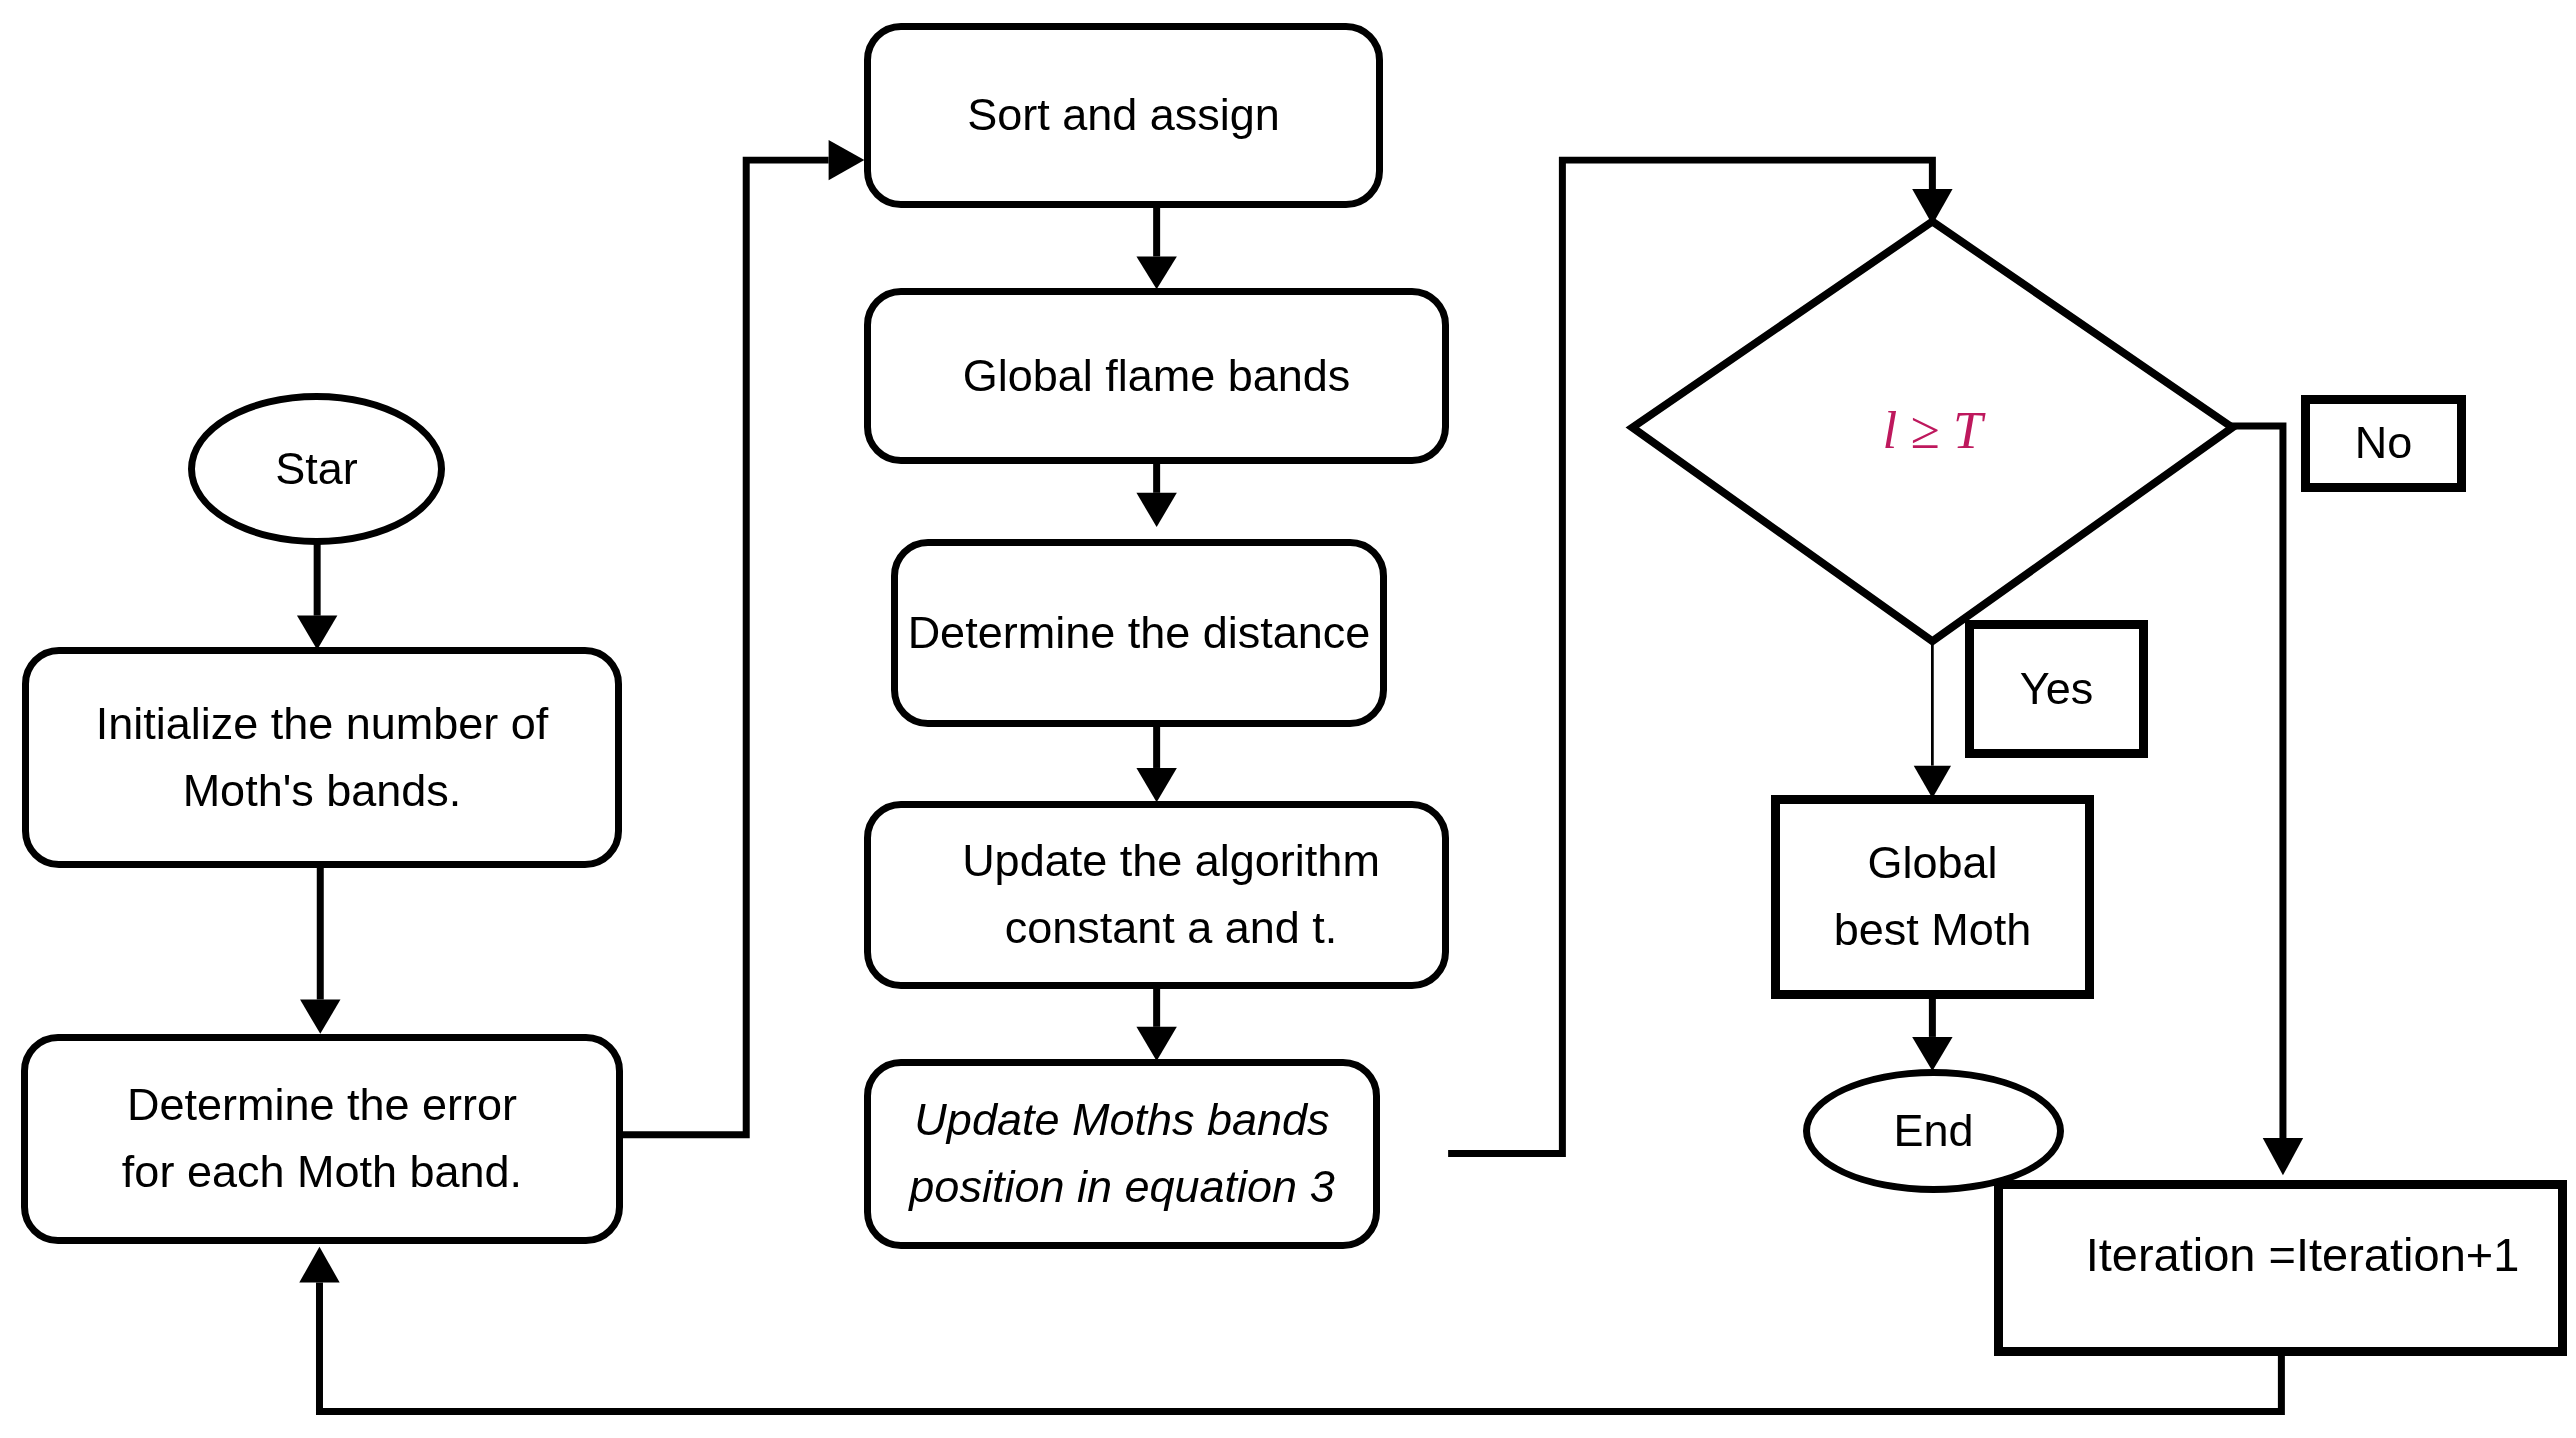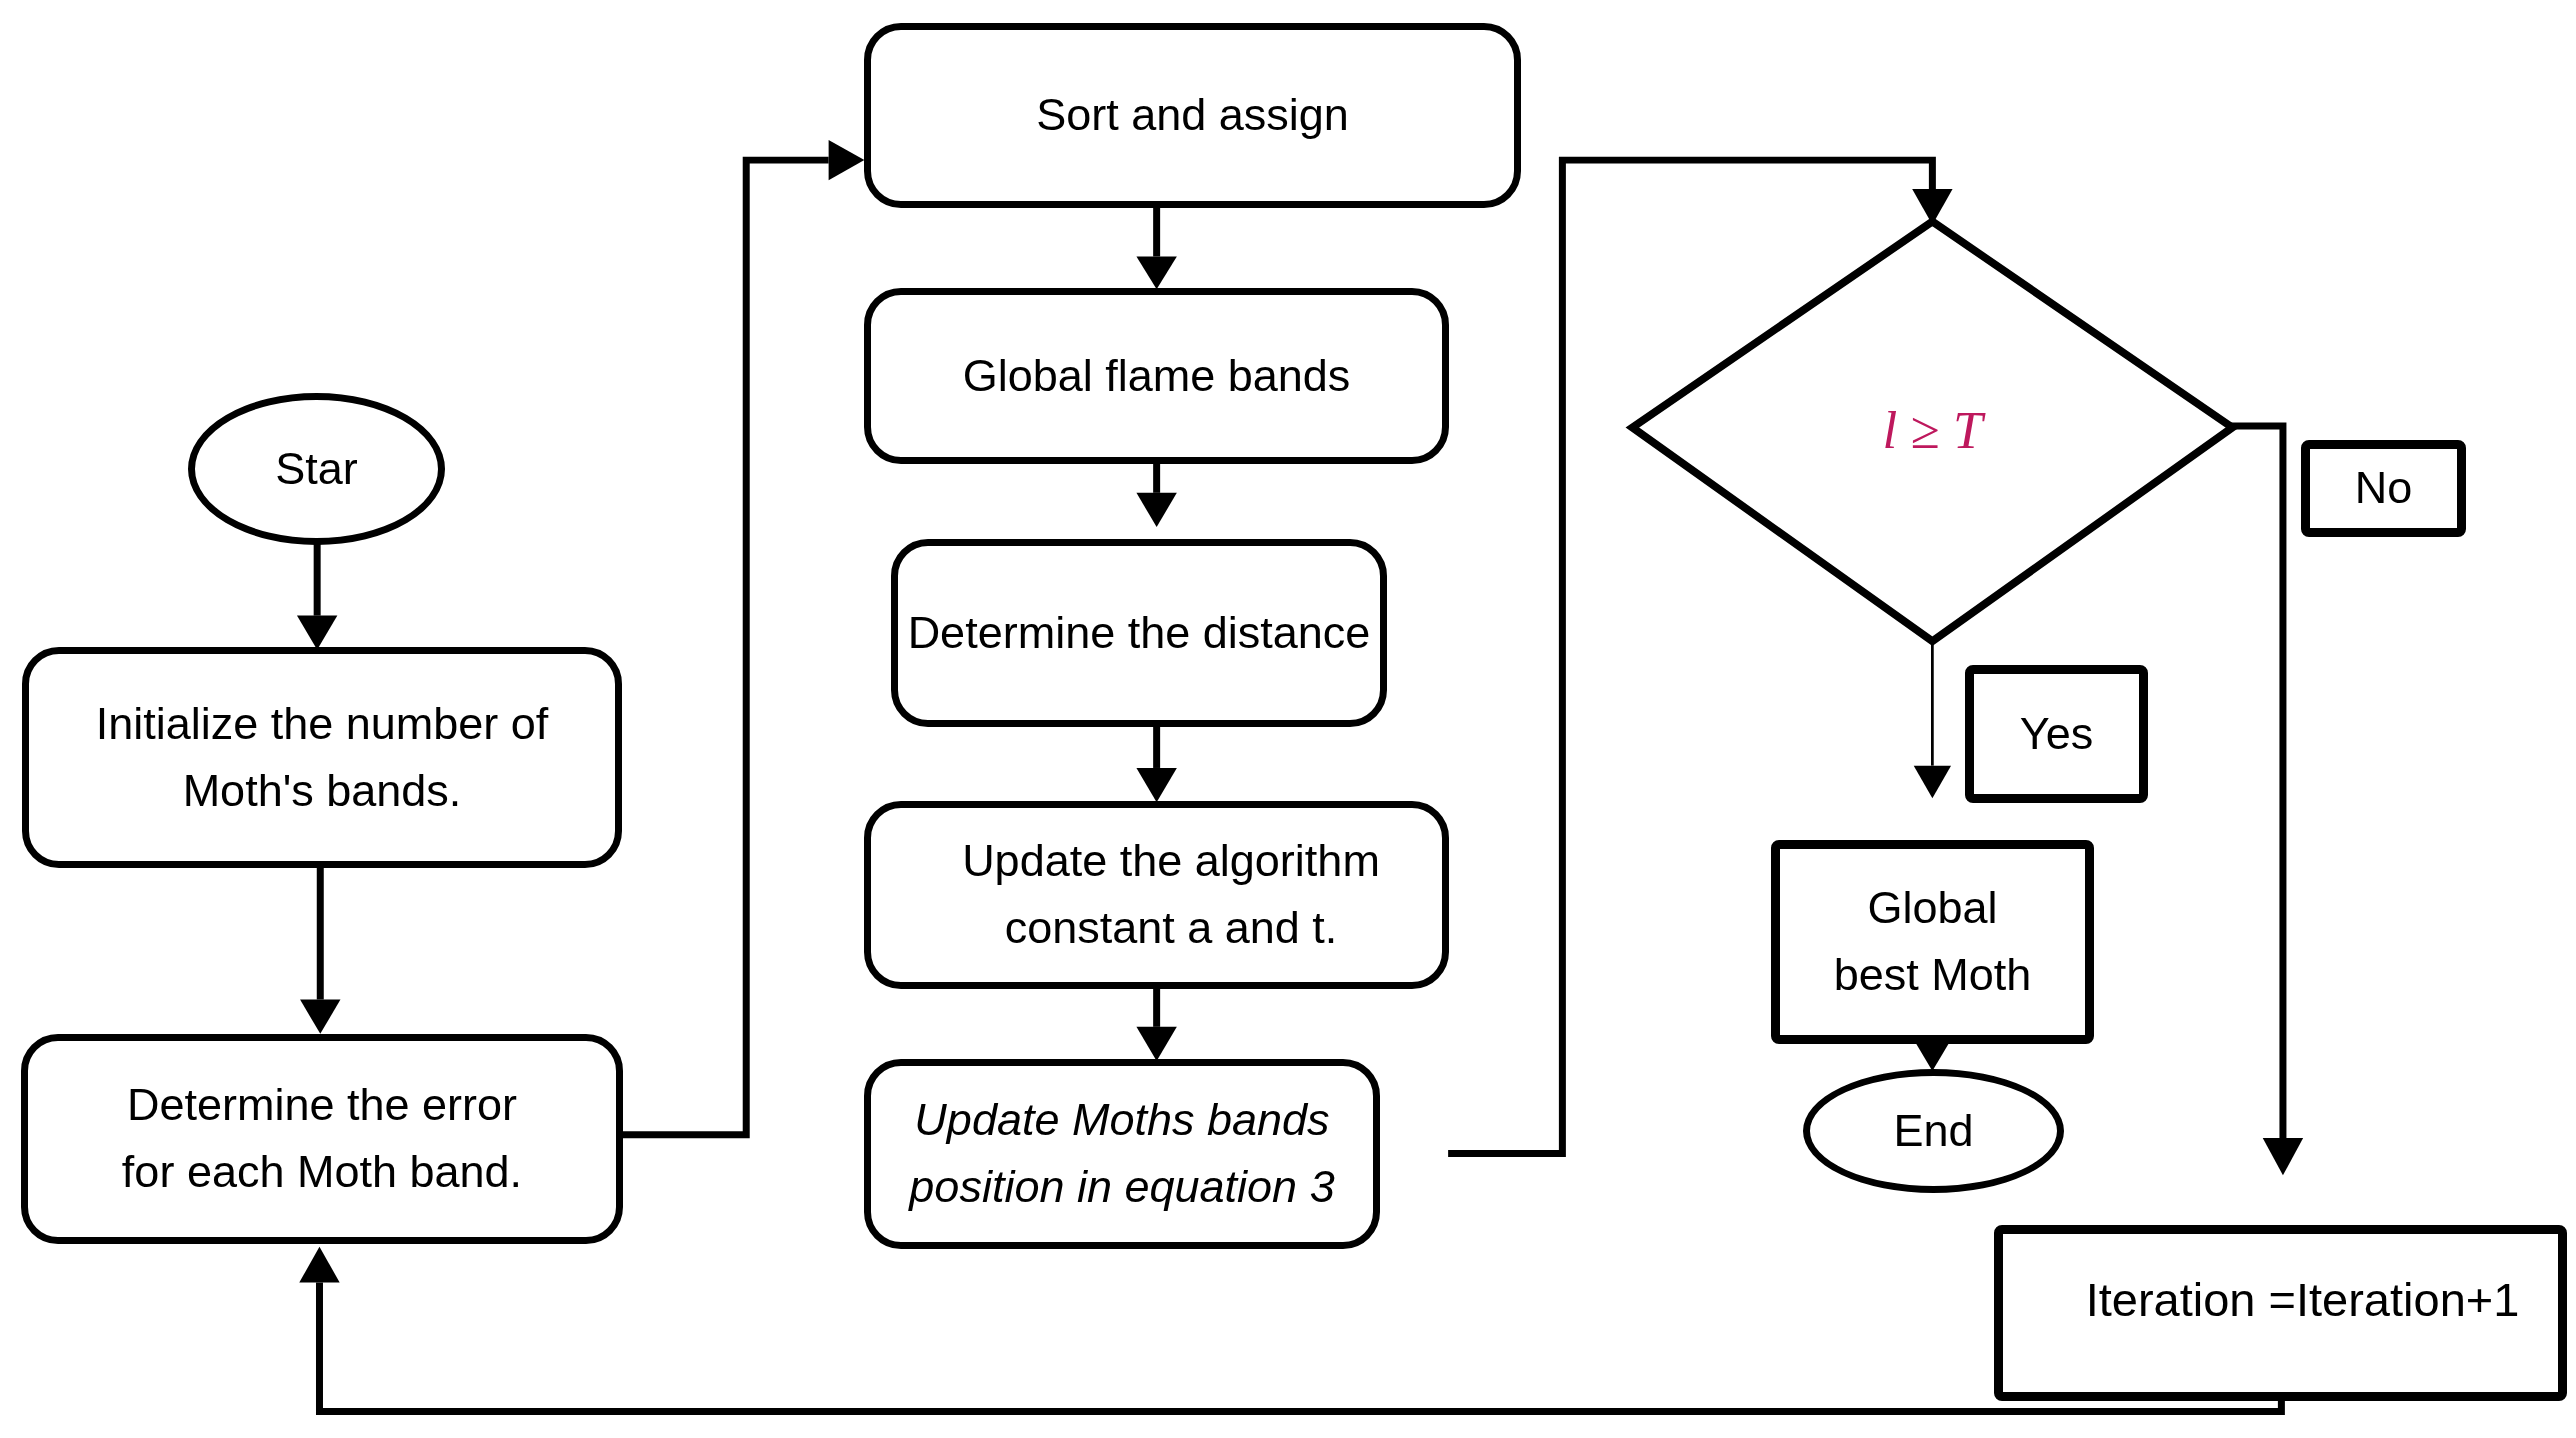--- a/index.html
+++ b/index.html
@@ -29,23 +29,22 @@
     display: flex;
     align-items: center;
     justify-content: center;
     text-align: center;
   }
   .process {
     border-radius: 37px;
     border-width: 7.8px;
   }
   .sharp {
-    border-radius: 8px;
+    border-radius: 0;
     border-width: 9.3px;
-    margin-top: 45px;
   }
   .terminator {
     border-radius: 50%;
     border-width: 7.8px;
   }
   .node-label {
     white-space: pre-line;
     font-size: 45px;
     line-height: 1.48;
     color: #000000;
@@ -134,21 +133,21 @@
   <div class="node process" style="left:22px; top:647px; width:600px; height:221px;">
     <div class="node-label">Initialize the number of
 Moth's bands.</div>
   </div>
 
   <div class="node process" style="left:21px; top:1034px; width:602px; height:210px;">
     <div class="node-label">Determine the error
 for each Moth band.</div>
   </div>
 
-  <div class="node process" style="left:864px; top:23px; width:657px; height:185px;">
+  <div class="node process" style="left:864px; top:23px; width:519px; height:185px;">
     <div class="node-label">Sort and assign</div>
   </div>
 
   <div class="node process" style="left:864px; top:288px; width:585px; height:176px;">
     <div class="node-label">Global flame bands</div>
   </div>
 
   <div class="node process" style="left:864px; top:539px; width:496px; height:188px;margin-left:27px;">
     <div class="node-label">Determine the distance</div>
   </div>

